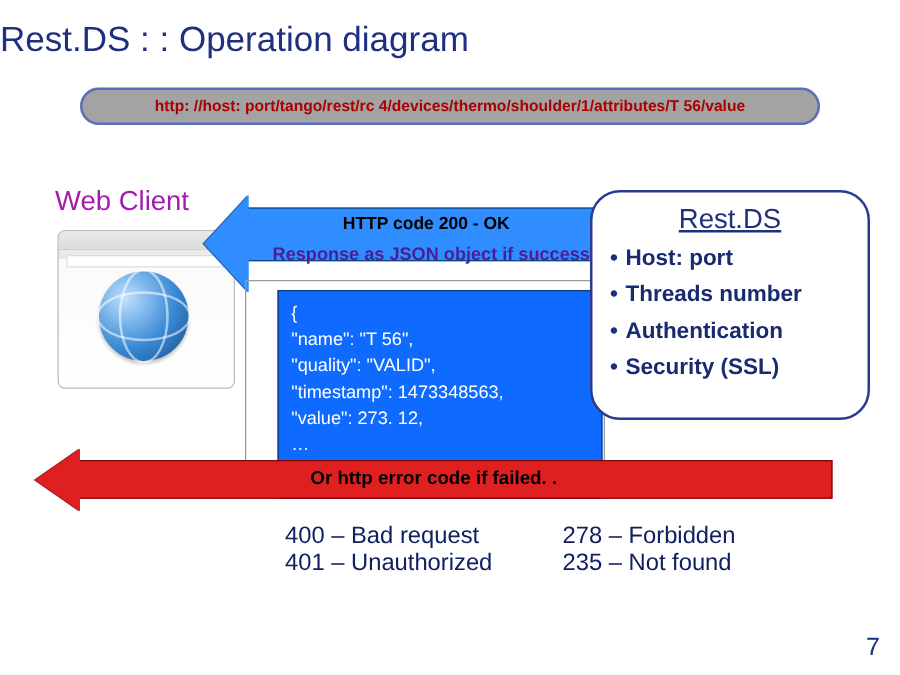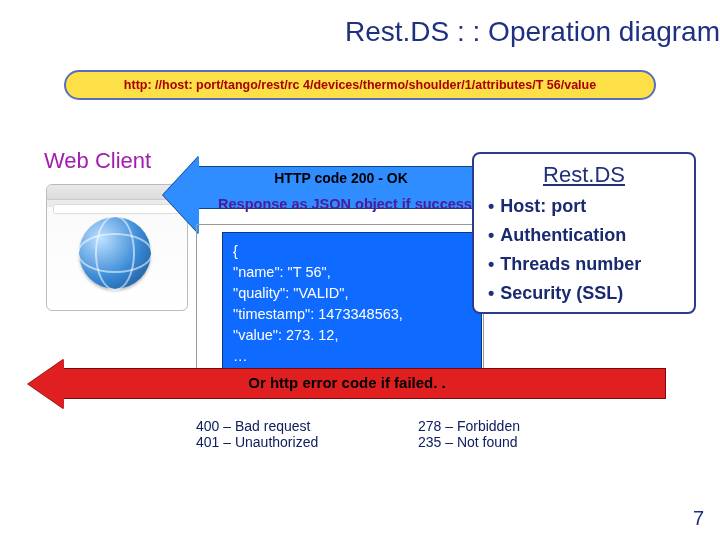--- a/index.html
+++ b/index.html
@@ -6,30 +6,30 @@
     margin: 0;
     padding: 0;
     width: 720px;
     height: 540px;
     background: #fff;
     font-family: "Comic Sans MS", "Segoe UI", sans-serif;
     position: relative;
     overflow: hidden;
   }
   .title {
-    text-align: right;
+    text-align: left;
     font-size: 28px;
     color: #203080;
     padding-top: 16px;
     font-weight: 400;
   }
   .url-bar {
     margin: 22px auto 0;
     width: 560px;
-    background: #fde047;
+    background: #a3a3a3;
     border: 2px solid #5a6ebb;
     border-radius: 24px;
     padding: 6px 14px;
     color: #aa0000;
     font-family: Arial, sans-serif;
     font-weight: bold;
     font-size: 12.5px;
     text-align: center;
   }
   
@@ -99,23 +99,23 @@
     transform: translate(-50%,-50%);
   }
 
   
   .restds-box {
     position: absolute;
     right: 24px;
     top: 152px;
     width: 200px;
     border: 2.5px solid #2a3b90;
-    border-radius: 8px;
+    border-radius: 24px;
     background: #fff;
-    padding: 8px 10px 0;
+    padding: 8px 10px 22px;
   }
   .restds-title {
     text-align: center;
     font-size: 22px;
     color: #20307a;
     text-decoration: underline;
     margin-bottom: 6px;
   }
   .restds-list {
     list-style: none;
@@ -227,22 +227,23 @@
     font-family: Arial, sans-serif;
     font-weight: bold;
     color: #000;
     font-size: 15px;
   }
 
   
   .errs {
     position: absolute;
     top: 418px;
-    font-size: 14px;
+    font-size: 19px;
     color: #102060;
+    margin-left: 32px;
   }
   .errs.left { left: 196px; }
   .errs.right { left: 418px; }
 
   
   .json-outer {
     position: absolute;
     left: 196px;
     top: 224px;
     width: 286px;
@@ -308,24 +309,24 @@
   <div>235 – Not found</div>
 </div>
 
 <div class="restds-box">
   <div class="restds-title">Rest.DS</div>
   <ul class="restds-list">
     <li>
         <span>Host: port</span>
       </li>
     <li>
-        <span>Authentication</span>
+        <span>Threads number</span>
       </li>
     <li>
-        <span>Threads number</span>
+        <span>Authentication</span>
       </li>
     <li>
         <span>Security (SSL)</span>
       </li>
   </ul>
 </div>
 
 <div class="pagenum">7</div>
 
 </body></html>

